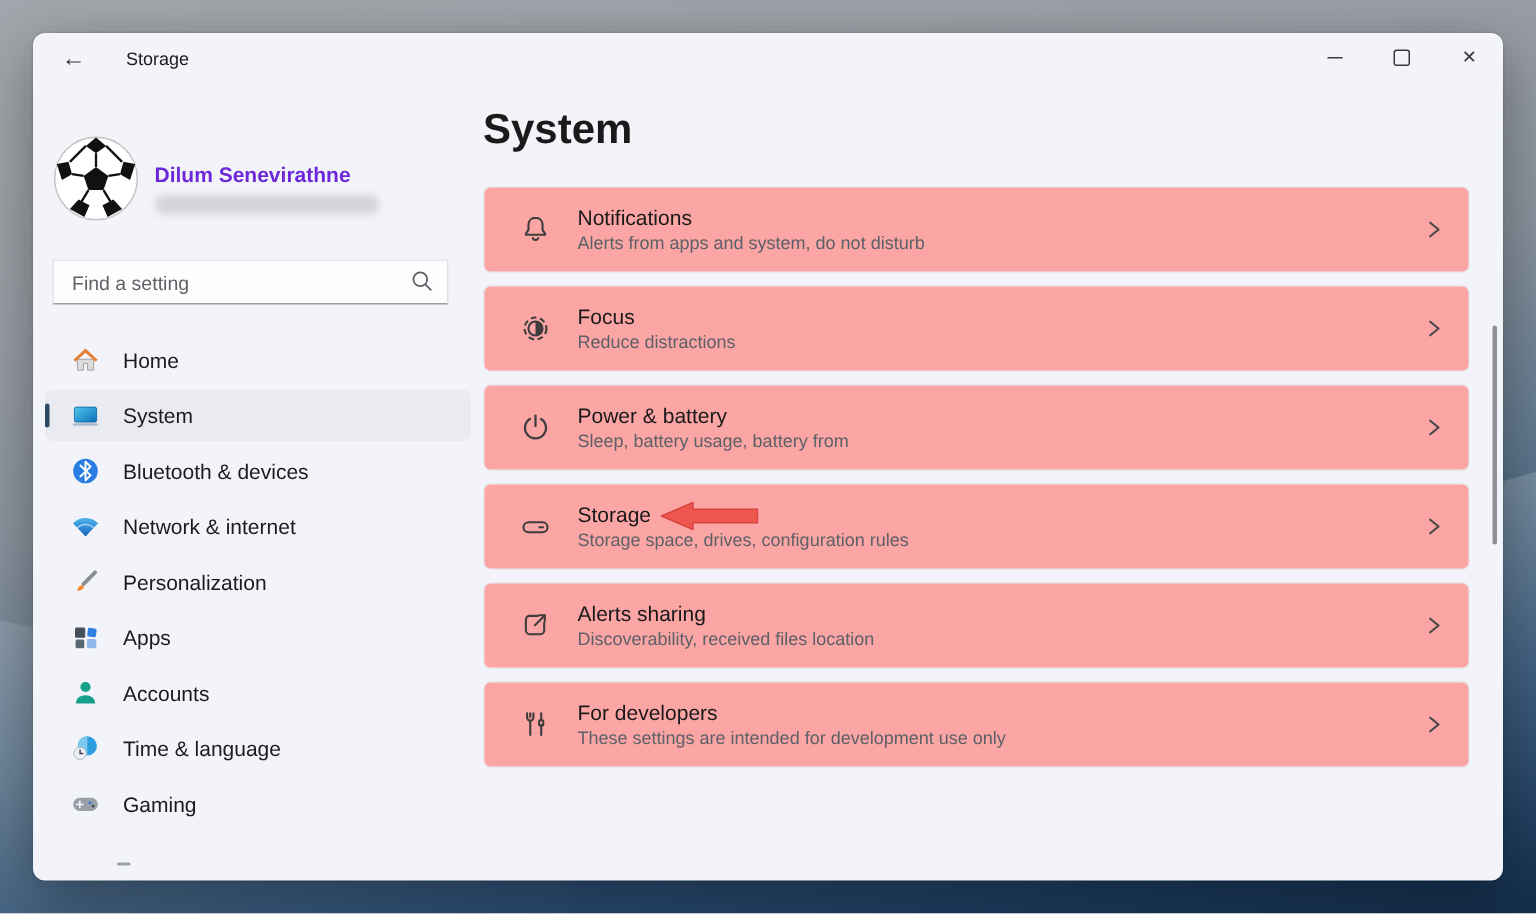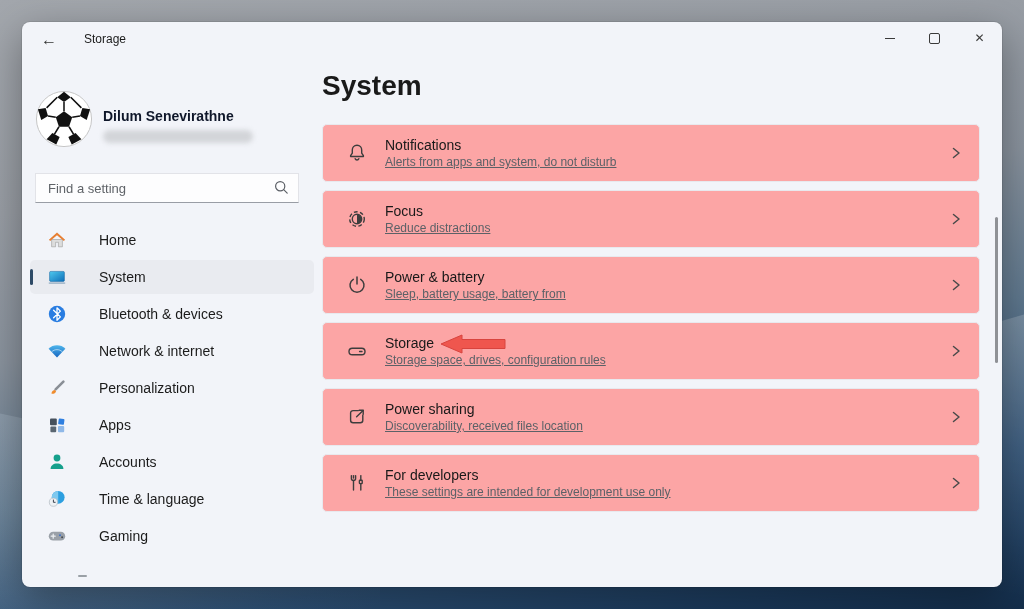--- a/index.html
+++ b/index.html
@@ -36,55 +36,55 @@
     font-size:16px;color:#333;border-radius:4px;cursor:pointer;padding:0;line-height:28px;
   }
   .win-title{position:absolute;left:62px;top:10px;font-size:12px;color:#1b1b1b;}
   .controls{position:absolute;right:0;top:0;display:flex;height:32px;}
   .ctrl{width:45px;height:32px;border:none;background:transparent;display:flex;align-items:center;justify-content:center;color:#3a3a3a;font-size:12px;padding:0;cursor:pointer;}
   .ctrl .bar{width:10px;height:1px;background:#3a3a3a;display:block;}
   .ctrl .box{width:9px;height:9px;border:1.2px solid #3a3a3a;border-radius:2px;display:block;}
   
   .sidebar{position:absolute;left:0;top:34px;width:300px;height:531px;}
   .avatar{position:absolute;left:13px;top:34px;width:58px;height:58px;}
-  .p-name{position:absolute;left:81px;top:52px;font-size:14px;font-weight:700;color:#0f172a;}
+  .p-name{position:absolute;left:81px;top:52px;font-size:14px;font-weight:700;color:#6d28d9;}
   .p-blur{position:absolute;left:81px;top:74px;width:150px;height:13px;border-radius:7px;background:#d3d5d9;filter:blur(2.5px);}
   .searchbox{
     position:absolute;left:13px;top:117px;width:262px;height:28px;background:#fdfdfe;
     border:1px solid #e2e3e8;border-bottom:1px solid #999da5;border-radius:0;
   }
   .searchbox input{
     position:absolute;left:10px;top:0;width:215px;height:26px;border:none;background:transparent;outline:none;
     font-size:13px;color:#333;font-family:"Liberation Sans",sans-serif;
   }
   .searchbox input::placeholder{color:#5f6368;opacity:1;}
   .search-ic{position:absolute;right:8px;top:5px;}
   .nav{position:absolute;left:8px;top:167px;width:284px;}
   .nav-item{
     position:relative;height:34px;margin-bottom:3px;border-radius:5px;
     display:flex;align-items:center;cursor:pointer;
   }
   .nav-item.sel{background:#e9ebf0;}
   .nav-ind{position:absolute;left:0;top:9px;width:3px;height:16px;border-radius:2px;background:transparent;}
   .nav-item.sel .nav-ind{background:#2d4a66;}
   .nav-ic{width:20px;height:20px;margin-left:17px;display:flex;align-items:center;justify-content:center;flex:none;}
-  .nav-lb{margin-left:32px;font-size:14px;color:#1b1b1b;white-space:nowrap;}
+  .nav-lb{margin-left:15px;font-size:14px;color:#1b1b1b;white-space:nowrap;}
   .partial-dash{position:absolute;left:56px;top:519px;width:9px;height:2px;background:#9aa0a6;border-radius:1px;}
   
   .main-title{position:absolute;left:300px;top:48px;font-size:28px;font-weight:600;color:#1a1a1a;margin:0;}
   .rows{position:absolute;left:300px;top:102px;width:658px;}
   .card{
     position:relative;height:56px;margin-bottom:8px;background:#fca5a5;
     border:1px solid #e8e9ee;border-radius:5px;
     display:flex;align-items:center;cursor:pointer;
   }
   .r-ic{width:22px;height:22px;margin-left:23px;flex:none;}
   .r-text{margin-left:17px;}
   .r-title{font-size:14px;color:#191919;}
-  .r-sub{font-size:12px;color:#5c6167;margin-top:2px;text-decoration:underline;}
+  .r-sub{font-size:12px;color:#5c6167;margin-top:2px;}
   .r-chev{position:absolute;right:16px;top:50%;transform:translateY(-50%);}
   
   .anno-arrow{position:absolute;left:417px;top:308px;z-index:5;pointer-events:none;}
   
   .scroll-thumb{position:absolute;right:4px;top:195px;width:3px;height:146px;border-radius:2px;background:#8f9196;}
 </style>
 </head>
 <body>
 
 <div class="desktop">
@@ -316,21 +316,21 @@
     </svg>
   </div>
 
   <div class="card">
     <span class="r-ic"><svg width="22" height="22" viewBox="0 0 22 22" fill="none" stroke="#3d3d3d" stroke-width="1.4" stroke-linecap="round" stroke-linejoin="round">
               <path d="M12.4 4.6H7.1a2.5 2.5 0 0 0-2.5 2.5v7.2a2.5 2.5 0 0 0 2.5 2.5h7.2a2.5 2.5 0 0 0 2.5-2.5V9.2"></path>
               <path d="M10.6 10.8 17.1 4.4"></path>
               <path d="M13.2 4.2h4v4"></path>
             </svg></span>
     <div class="r-text">
-      <div class="r-title">Power sharing</div>
+      <div class="r-title">Alerts sharing</div>
       <div class="r-sub">Discoverability, received files location</div>
     </div>
     <svg class="r-chev" width="14" height="16" viewBox="0 0 14 16">
       <path d="M4.5 3.5 10 8 4.5 12.5" fill="none" stroke="#4a4a4a" stroke-width="1.5" stroke-linecap="round" stroke-linejoin="round"></path>
     </svg>
   </div>
 
 
   <div class="card">
     <span class="r-ic"><svg width="22" height="22" viewBox="0 0 22 22" fill="none" stroke="#3d3d3d" stroke-width="1.4" stroke-linecap="round" stroke-linejoin="round">

